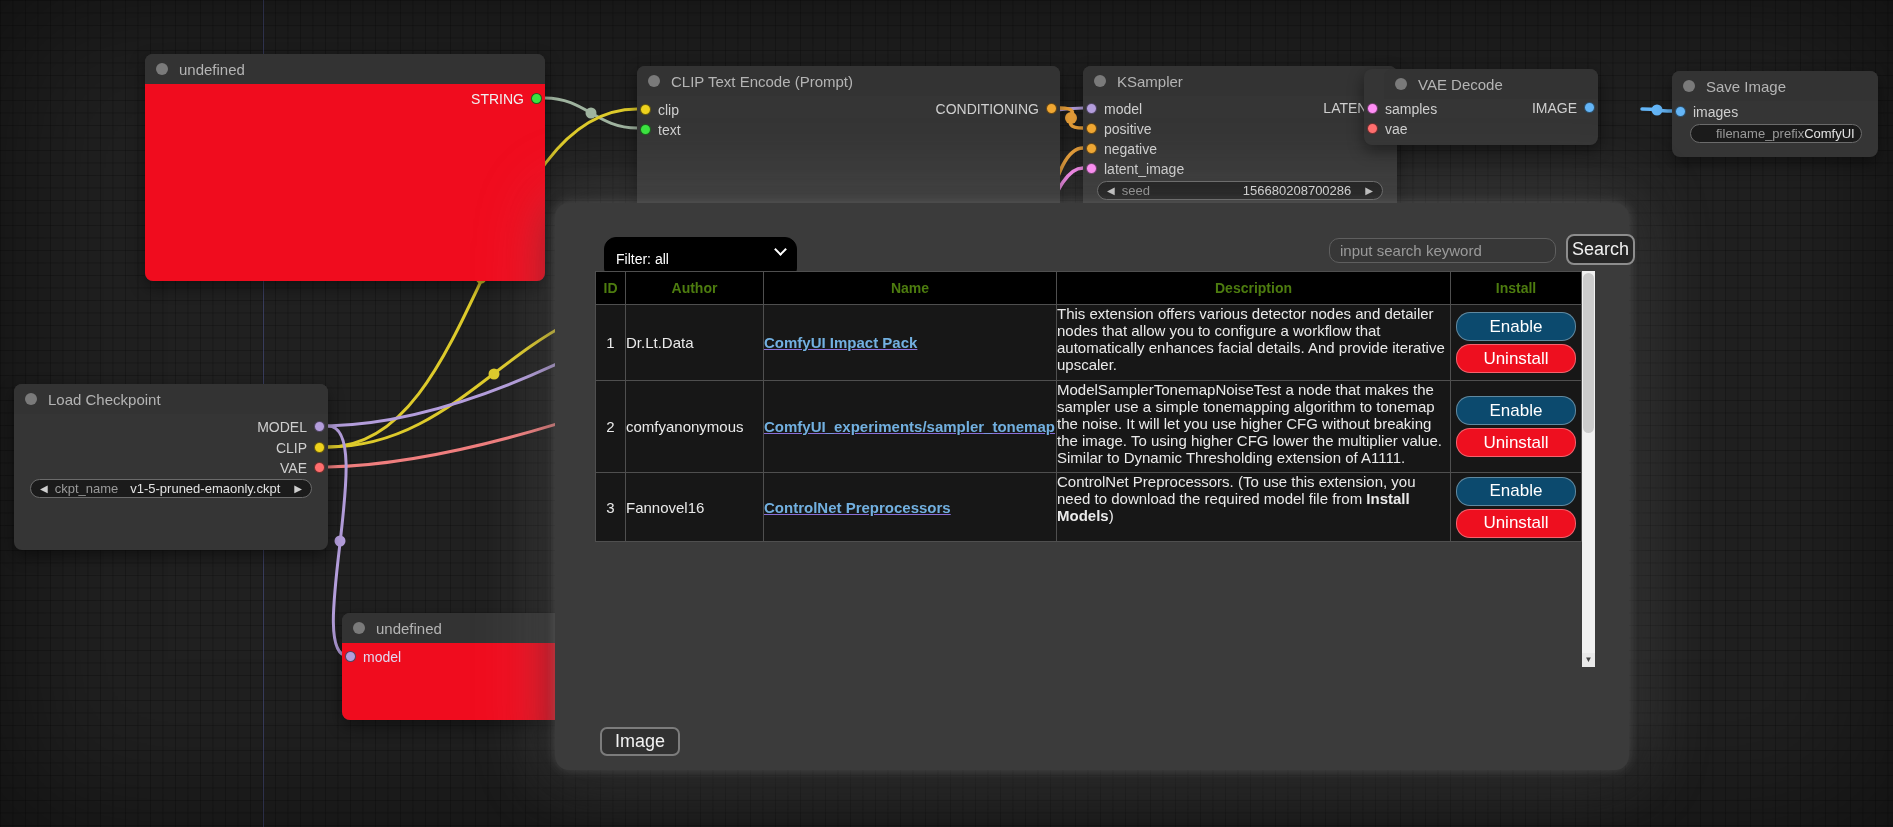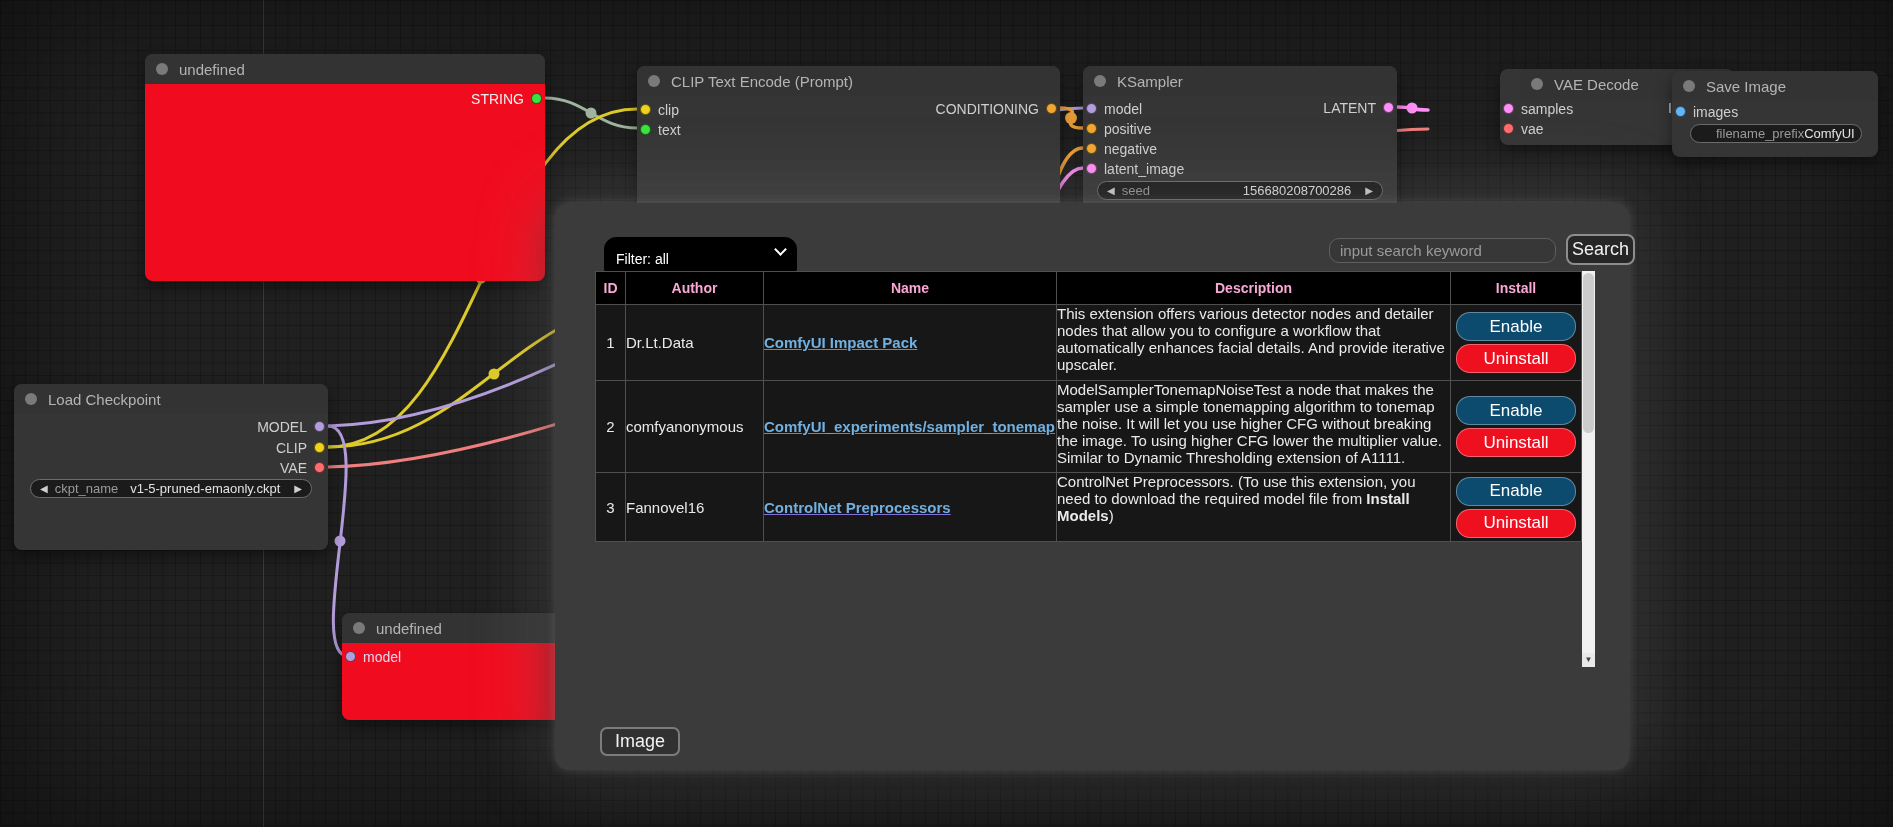--- a/index.html
+++ b/index.html
@@ -53,21 +53,21 @@
     border-bottom:2px solid #fff;transform:rotate(45deg);pointer-events:none;}
   .search-input{position:absolute;left:725px;top:2px;width:227px;height:25px;box-sizing:border-box;
     background:#373737;border:1px solid #5f5f5f;border-radius:10px;color:#e6e6e6;
     font-size:15px;padding:0 10px;font-family:"Liberation Sans",sans-serif;}
   .search-input::placeholder{color:#9a9a9a;}
   .search-btn{position:absolute;left:962px;top:-2px;width:69px;height:31px;background:#262626;
     border:2px solid #8d8d8d;border-radius:8px;color:#f0f0f0;font-size:18px;
     font-family:"Liberation Sans",sans-serif;padding:0;}
   .table-wrap{position:absolute;left:40px;top:68px;width:999px;height:396px;display:flex;align-items:flex-start;}
   table.ext{border-collapse:collapse;table-layout:fixed;width:986px;}
-  table.ext th{background:#000;color:#f9a8d4;font-weight:bold;font-size:14px;height:20px;
+  table.ext th{background:#000;color:#4d7c0f;font-weight:bold;font-size:14px;height:20px;
     border:1px solid #4f4f4f;padding:6px 2px;}
   table.ext td{background:#171717;border:1px solid #4f4f4f;color:#eaeaea;font-size:15px;padding:0;}
   td.c-id{text-align:center;}
   td.c-author{padding-left:8px;}
   td.c-name{padding-left:8px;white-space:nowrap;overflow:hidden;}
   td.c-name a{color:#72b0e0;font-weight:bold;text-decoration:underline;text-decoration-color:#8a6fd8;font-size:15px;}
   td.c-desc{vertical-align:top;padding:1px 4px;line-height:17px;font-size:14.6px;}
   td.c-install{text-align:center;vertical-align:middle;}
   .btn{display:block;width:120px;height:29px;margin:3px auto;border-radius:14px;color:#fff;
     font-size:17px;border:1px solid rgba(255,255,255,.35);font-family:"Liberation Sans",sans-serif;padding:0;}
@@ -176,21 +176,21 @@
     <span class="dot" style="background:#ff8ef5;"></span>
   </div>
   <div class="widget" style="left:14px;right:14px;top:115px;">
     <span class="arr">◀</span>
     <span class="wname">seed</span>
     <span class="wvalue">156680208700286</span>
     <span class="arr">▶</span>
   </div>
 </div>
 
-<div class="node" style="left:1500px;top:69px;width:214px;height:76px;padding-left:20px;">
+<div class="node" style="left:1364px;top:69px;width:214px;height:76px;padding-left:20px;">
   <div class="node-title">
     <span class="title-dot"></span>
     <span>VAE Decode</span>
   </div>
   <div class="slot in" style="top:33px;">
     <span class="dot" style="background:#ff8ef5;"></span>
     <span>samples</span>
   </div>
   <div class="slot in" style="top:53px;">
     <span class="dot" style="background:#ff6e6e;"></span>

